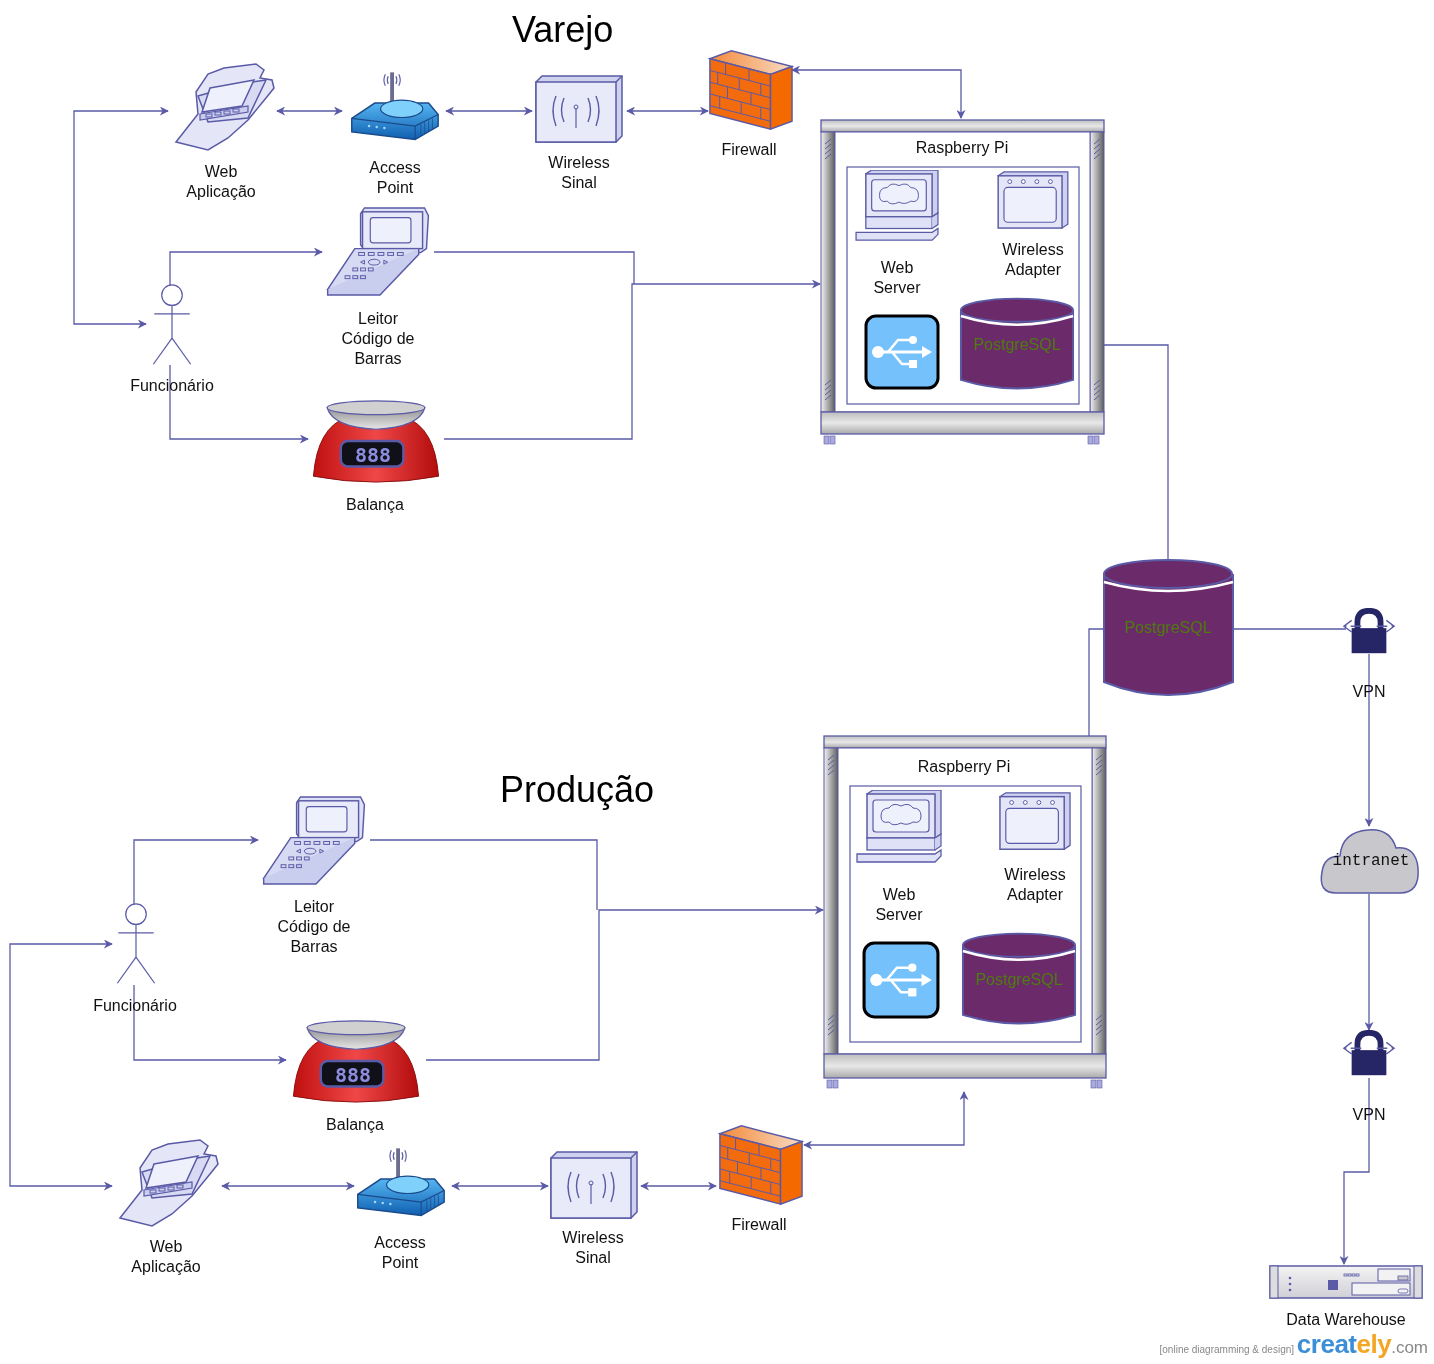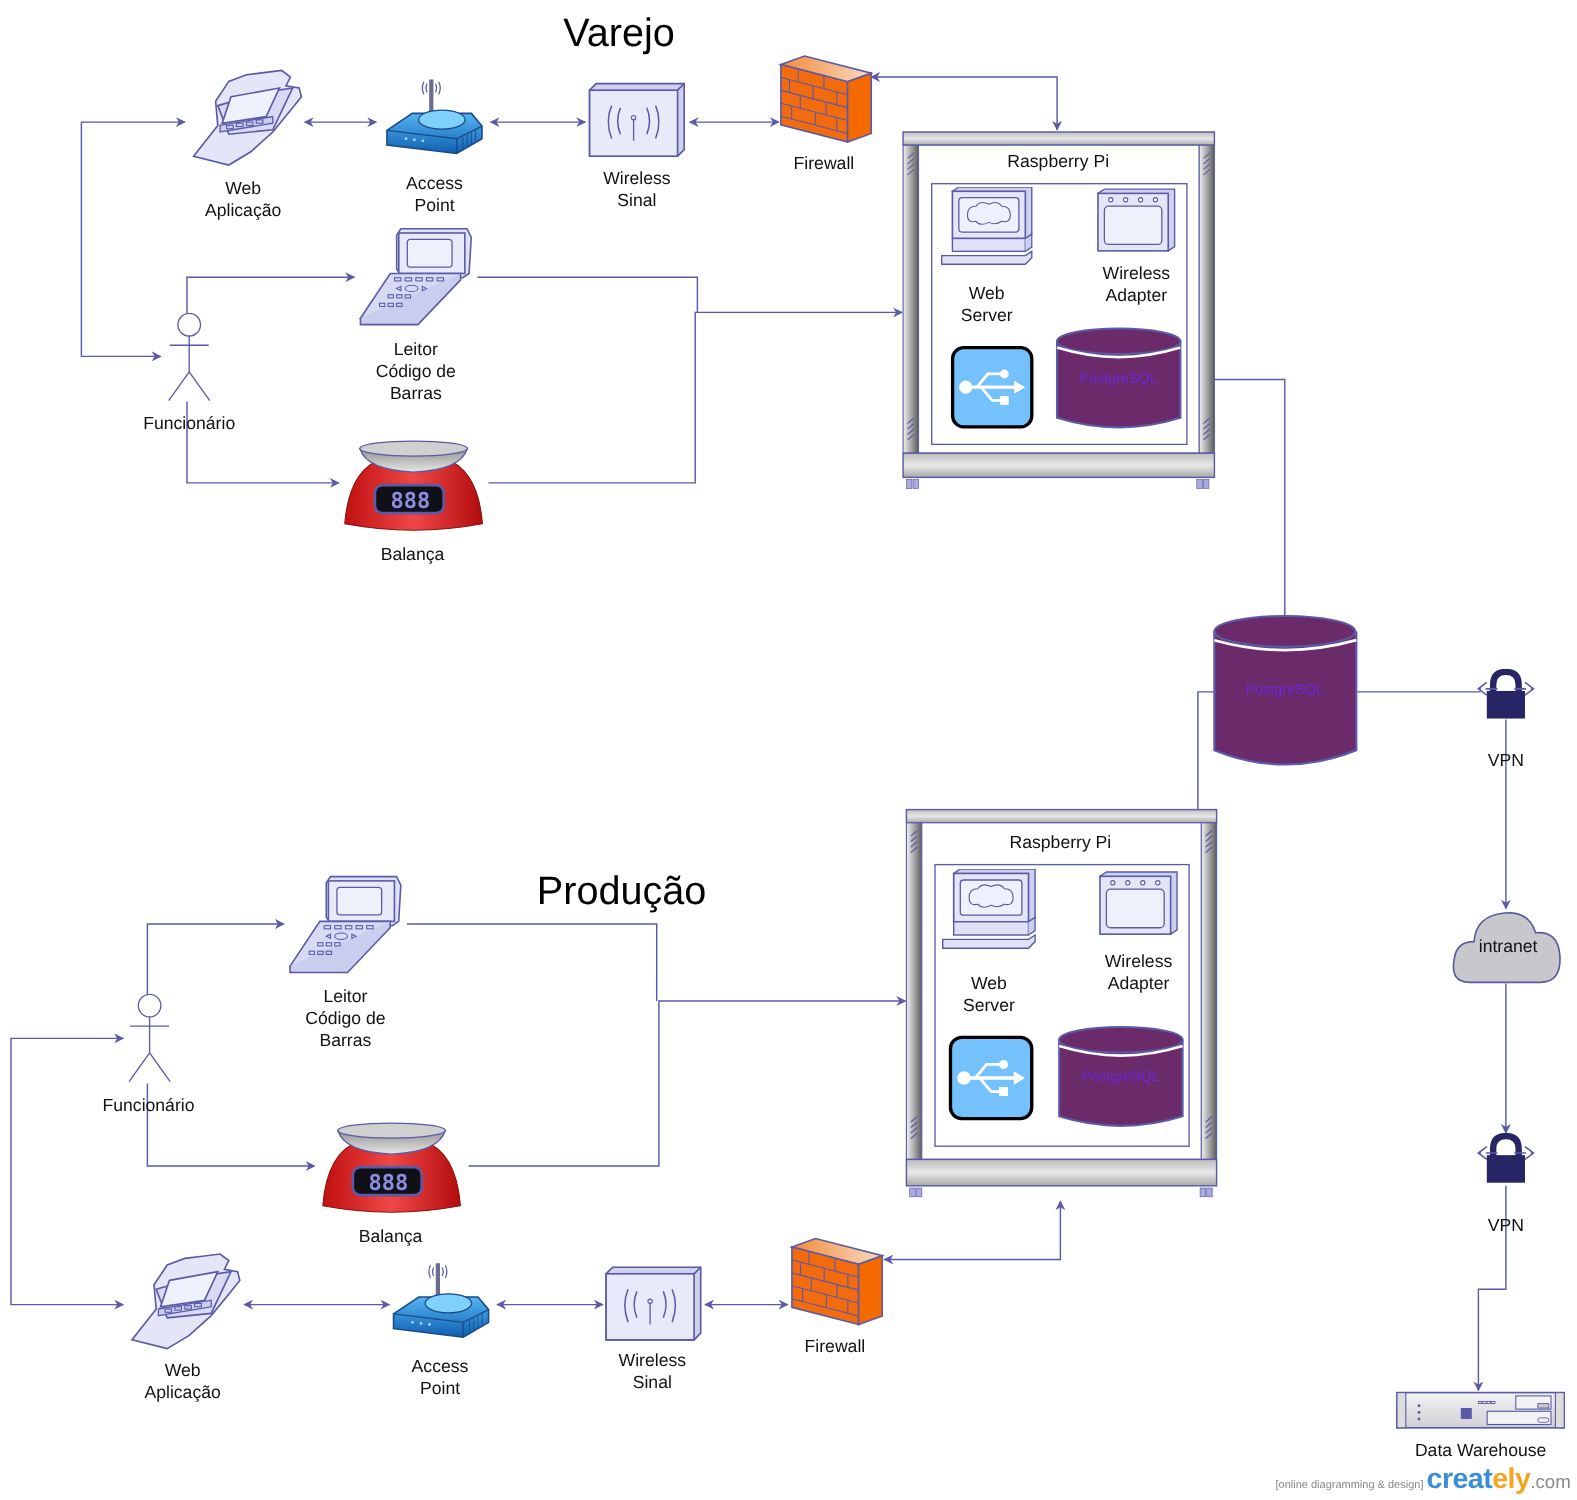--- a/index.html
+++ b/index.html
@@ -1,21 +1,21 @@
 <!DOCTYPE html>
 <html><head>
 <meta charset="utf-8">
 <style>
   html, body { margin:0; padding:0; background:#ffffff; }
   body { width:1434px; height:1364px; position:relative; overflow:hidden;
          font-family:"Liberation Sans", sans-serif; color:#111; }
   #diagram { position:absolute; left:0; top:0; }
   .lbl { position:absolute; font-size:16px; line-height:20px; text-align:center; color:#111; white-space:nowrap; }
   .title { position:absolute; font-size:36px; line-height:40px; color:#000; white-space:nowrap; }
-  .dbtext { position:absolute; font-size:13px; color:#6d28d9; text-align:center; white-space:nowrap; }
+  .dbtext { position:absolute; font-size:16px; color:#4d7c0f; text-align:center; white-space:nowrap; }
   .footer { position:absolute; right:6px; bottom:4px; font-size:10px; color:#888; white-space:nowrap; }
   .footer .brand { font-size:26px; color:#3c8fd6; font-weight:bold; letter-spacing:-0.5px; }
   .footer .brand span { color:#f2a623; }
   .footer .dom { font-size:17px; color:#888; }
 </style>
 </head>
 <body>
 
 <svg id="diagram" width="1434" height="1364" viewBox="0 0 1434 1364" xmlns="http://www.w3.org/2000/svg">
   <defs>
@@ -343,21 +343,21 @@
     </g>
     <rect x="850" y="786" width="231" height="256" fill="#fff" stroke="#5a5aa6" stroke-width="1.2"></rect>
   </g>
   <use href="#sym-monitor" x="855" y="790" width="90" height="80"></use>
   <use href="#sym-adapter" x="998" y="790" width="74" height="62"></use>
   <use href="#sym-usb" x="862" y="938" width="78" height="84"></use>
   <use href="#sym-db-small" x="961" y="925" width="116" height="110"></use>
 </svg>
 
 <div class="title" style="left:512px;top:10px;">Varejo</div>
-<div class="title" style="left:488px;top:770px;margin-top:20px;">Produção</div>
+<div class="title" style="left:500px;top:770px;">Produção</div>
 
 <div class="lbl" style="left:171px;top:162px;width:100px;white-space:pre-line;">Web
 Aplicação</div>
 <div class="lbl" style="left:345px;top:158px;width:100px;white-space:pre-line;">Access
 Point</div>
 <div class="lbl" style="left:529px;top:153px;width:100px;white-space:pre-line;">Wireless
 Sinal</div>
 <div class="lbl" style="left:699px;top:140px;width:100px;">Firewall</div>
 <div class="lbl" style="left:112px;top:376px;width:120px;">Funcionário</div>
 <div class="lbl" style="left:318px;top:309px;width:120px;white-space:pre-line;">Leitor
@@ -368,21 +368,21 @@
 
 <div class="lbl" style="left:882px;top:138px;width:160px;">Raspberry Pi</div>
 <div class="lbl" style="left:847px;top:258px;width:100px;white-space:pre-line;">Web
 Server</div>
 <div class="lbl" style="left:983px;top:240px;width:100px;white-space:pre-line;">Wireless
 Adapter</div>
 <div class="dbtext" style="left:961px;top:336px;width:112px;">PostgreSQL</div>
 
 <div class="dbtext" style="left:1104px;top:619px;width:128px;">PostgreSQL</div>
 <div class="lbl" style="left:1339px;top:682px;width:60px;">VPN</div>
-<div class="lbl" style="left:1331px;top:851px;width:80px;">intranet</div>
+<div class="lbl" style="left:1331px;top:851px;width:80px;font-family:Liberation Mono, monospace;">intranet</div>
 <div class="lbl" style="left:1339px;top:1105px;width:60px;">VPN</div>
 <div class="lbl" style="left:1266px;top:1310px;width:160px;">Data Warehouse</div>
 
 <div class="lbl" style="left:254px;top:897px;width:120px;white-space:pre-line;">Leitor
 Código de
 Barras</div>
 <div class="lbl" style="left:75px;top:996px;width:120px;">Funcionário</div>
 <div class="lbl" style="left:305px;top:1115px;width:100px;">Balança</div>
 <div class="dbtext" style="left:321px;top:1063px;width:64px;font-family:'DejaVu Sans Mono',monospace;font-size:20px;font-weight:bold;color:#8d8de0;">888</div>
 <div class="lbl" style="left:116px;top:1237px;width:100px;white-space:pre-line;">Web

